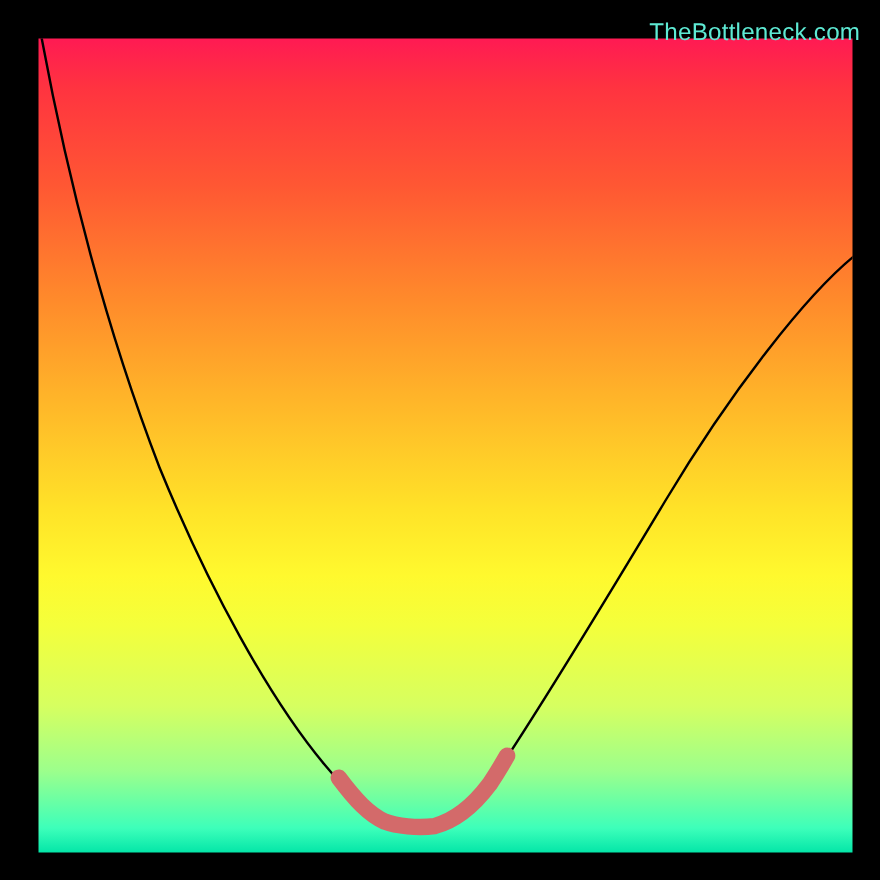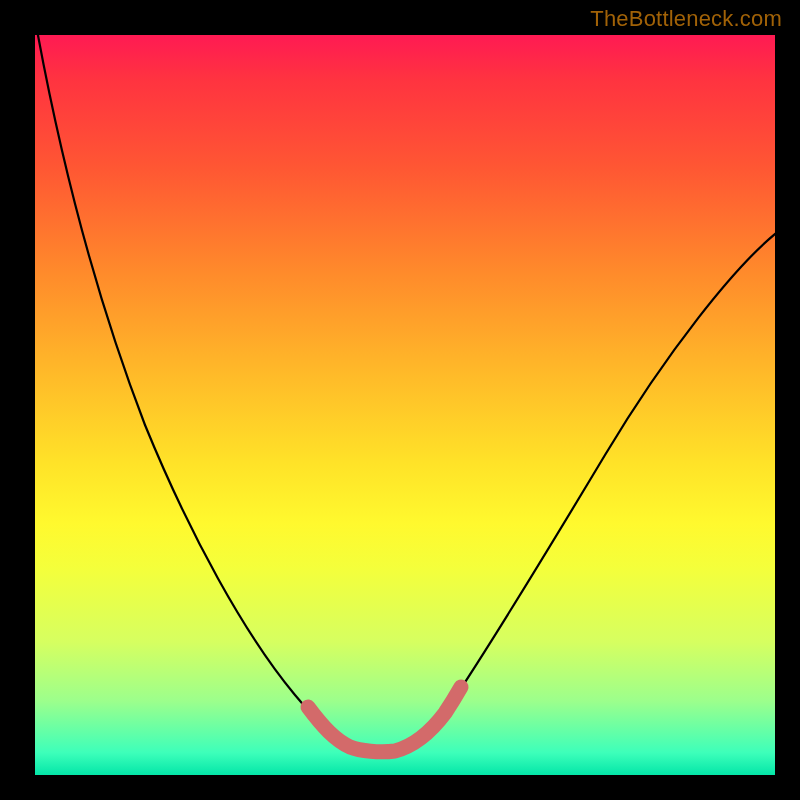--- a/index.html
+++ b/index.html
@@ -35,23 +35,23 @@
       #fff92e 66%,
       #f4ff3b 72%,
       #d6ff60 82%,
       #9cff8c 90%,
       #3dffba 97%,
       #04e6a8 100%
     );
   }
   .watermark {
     position: absolute;
-    top: 6px;
+    top: 16px;
     right: 18px;
-    color: #a16207;
+    color: #5eead4;
     font-size: 22px;
     font-weight: 500;
     letter-spacing: 0.2px;
     user-select: none;
   }
   svg.curve {
     position: absolute;
     left: 0;
     top: 0;
     width: 740px;

